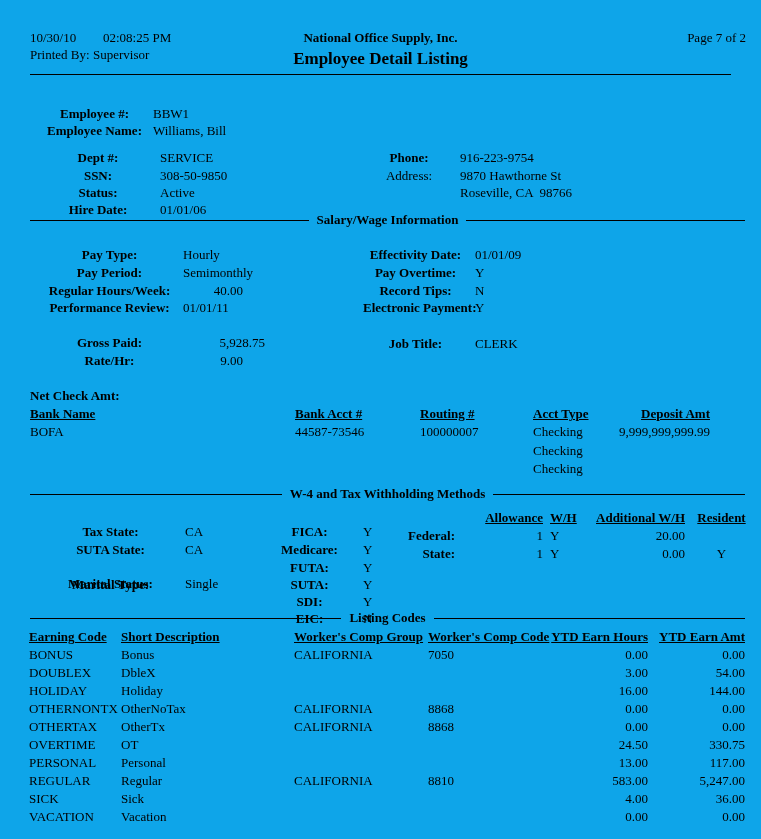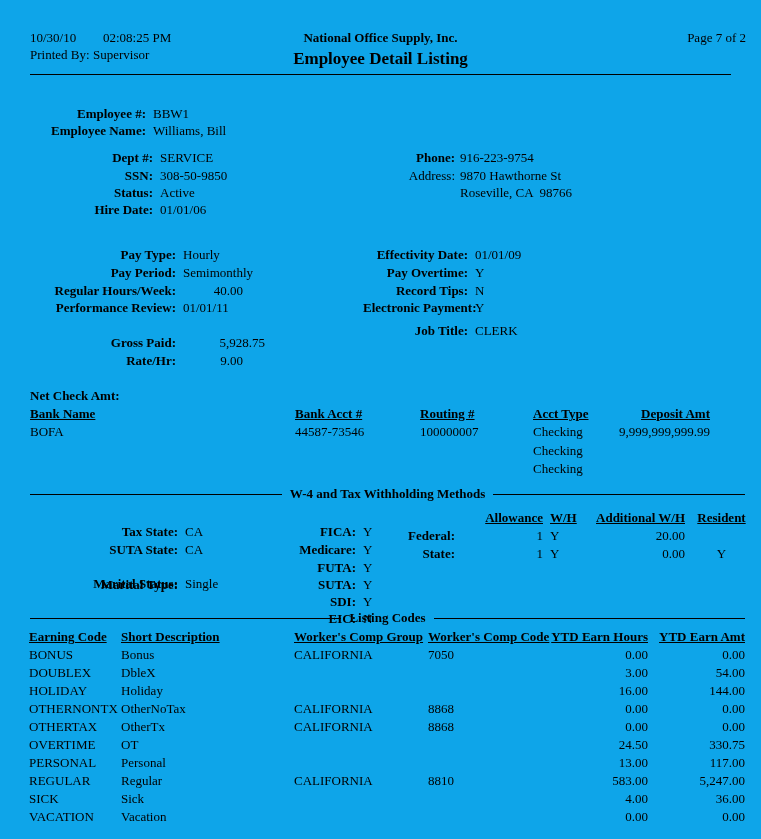--- a/index.html
+++ b/index.html
@@ -11,21 +11,21 @@
   .abs{position:absolute;white-space:pre;}
   .b{font-weight:bold;}
   .center{left:0;width:761px;text-align:center;}
   .title{font-size:17px;line-height:18px;}
   .rule{position:absolute;height:0;border-top:1px solid #000;}
   
   .sec-hdr{position:absolute;left:30px;width:715px;display:flex;align-items:center;gap:8px;font-weight:bold;}
   .hline{flex:1;height:0;border-top:1px solid #000;}
   
   .row{position:absolute;white-space:pre;}
-  .lbl{display:inline-block;text-align:right;font-weight:bold;white-space:pre;}
+  .lbl{display:inline-block;text-align:center;font-weight:bold;white-space:pre;}
   .lbl.plain{font-weight:normal;}
   .w103{width:103px}.w110{width:110px}.w133{width:133px}.w105{width:105px}
   .w92{width:92px}.w135{width:135px}.w93{width:93px}
   .val{white-space:pre;margin-left:7px;}
   .num{display:inline-block;text-align:right;white-space:pre;}
   .nw60{width:60px}.nw82{width:82px}
   
   .abs-row{position:absolute;height:14px;}
   .abs-row > span{position:absolute;top:0;white-space:pre;}
   .th{font-weight:bold;text-decoration:underline;}
@@ -84,20 +84,25 @@
   <div class="row" style="top:137px;left:350px;">
     <span class="lbl w92">Phone:</span><span class="val" style="margin-left:5px;">916-223-9754</span>
   </div>
   <div class="row" style="top:155px;left:350px;">
     <span class="lbl w92 plain">Address:</span><span class="val" style="margin-left:5px;">9870 Hawthorne St</span>
   </div>
   <div class="row" style="top:172px;left:447px;">
     <span style="white-space:pre;">Roseville, CA  98766</span>
   </div>
 
+  <div class="sec-hdr" style="top:213px;">
+    <div class="hline"></div>
+    <span>Salary/Wage Information</span>
+    <div class="hline"></div>
+  </div>
   <div class="row" style="top:234px;left:30px;">
     <span class="lbl w133">Pay Type:</span><span class="val">Hourly</span>
   </div>
   <div class="row" style="top:252px;left:30px;">
     <span class="lbl w133">Pay Period:</span><span class="val">Semimonthly</span>
   </div>
   <div class="row" style="top:270px;left:30px;">
     <span class="lbl w133">Regular Hours/Week:</span><span class="val num nw60">40.00</span>
   </div>
   <div class="row" style="top:287px;left:30px;">
@@ -114,21 +119,21 @@
   </div>
   <div class="row" style="top:252px;left:350px;">
     <span class="lbl w105">Pay Overtime:</span><span class="val">Y</span>
   </div>
   <div class="row" style="top:270px;left:350px;">
     <span class="lbl w105">Record Tips:</span><span class="val">N</span>
   </div>
   <div class="row" style="top:287px;left:350px;">
     <span class="lbl w105">Electronic Payment:</span><span class="val">Y</span>
   </div>
-  <div class="row" style="top:310px;left:350px;">
+  <div class="row" style="top:323px;left:350px;">
     <span class="lbl w105">Job Title:</span><span class="val">CLERK</span>
   </div>
 
   <span class="abs b" style="top:389px;left:30px;">Net Check Amt:</span>
 
   <div class="abs-row" style="top:407px;left:30px;width:715px;">
     <span class="bc1 th">Bank Name</span>
     <span class="bc2 th">Bank Acct #</span>
     <span class="bc3 th">Routing #</span>
     <span class="bc4 th">Acct Type</span>

